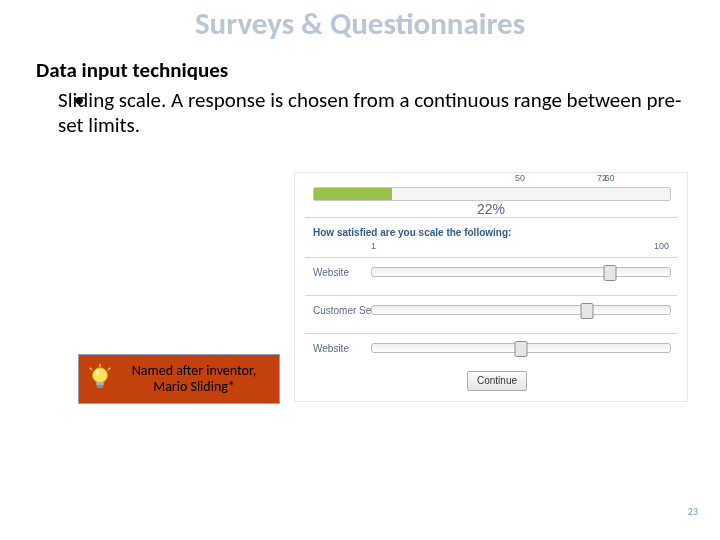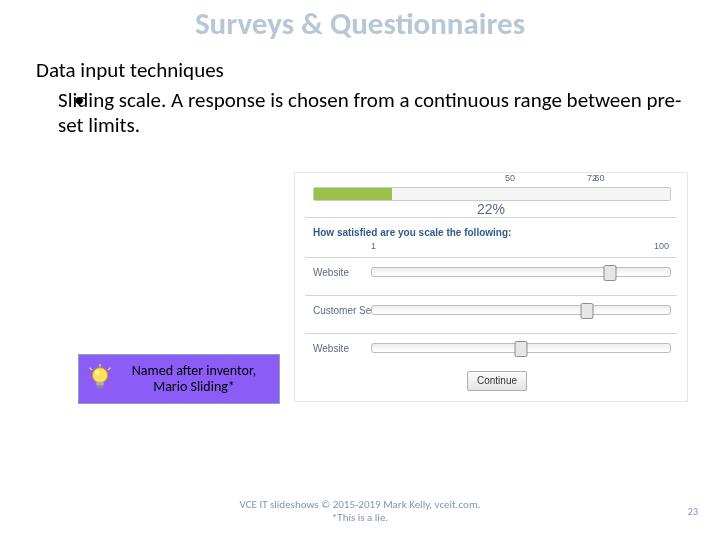--- a/index.html
+++ b/index.html
@@ -1,34 +1,34 @@
 <!DOCTYPE html>
 <html><head>
 <meta charset="utf-8">
 <style>
   html,body{margin:0;padding:0;width:720px;height:540px;background:#fff;font-family:"Calibri","Segoe UI",sans-serif;color:#000;overflow:hidden}
   .slide{position:relative;width:720px;height:540px}
   .title{position:absolute;top:6px;left:0;width:720px;text-align:center;font-size:31px;font-weight:600;color:#b9c6d6;line-height:1.1}
   .body{position:absolute;top:58px;left:36px;width:650px;font-size:21px;line-height:1.22}
-  .sub{font-weight:400}
+  .sub{font-weight:700}
   .bullet{margin-top:4px;padding-left:22px}
   .bullet .dot{position:absolute;left:38px}
   .survey{position:absolute;top:172px;left:294px;width:392px;height:228px;border:1px solid #e6e6e6;background:#fff;font-family:Verdana,Geneva,sans-serif}
   .progress-rail{position:absolute;top:14px;left:18px;width:356px;height:12px;border:1px solid #c9c9c9;border-radius:2px;background:#f5f5f5}
   .progress-fill{position:absolute;top:0;left:0;height:100%;background:#9ac24a}
   .progress-label{position:absolute;top:28px;left:18px;width:356px;text-align:center;font-size:14px;color:#5a6a85}
   .hr{position:absolute;left:10px;right:10px;border-top:1px solid #d5d5d5}
   .q{position:absolute;left:18px;font-size:10px;font-weight:700;color:#2f5c8a}
   .scale-end{position:absolute;font-size:9px;color:#5a6a85}
   .rowlab{position:absolute;left:18px;font-size:10px;color:#5a6a85}
   .track{position:absolute;left:76px;width:298px;height:8px;border:1px solid #bcbcbc;border-radius:3px;background:linear-gradient(#eeeeee,#ffffff)}
   .thumb{position:absolute;top:-3px;width:11px;height:14px;background:#e6e6e6;border:1px solid #8b8b8b;border-radius:2px;transform:translateX(-50%)}
-  .val{position:absolute;width:30px;font-size:9px;color:#5a6a85;transform:translateX(-50%)}
+  .val{position:absolute;width:30px;text-align:center;font-size:9px;color:#5a6a85;transform:translateX(-50%)}
   .continue{position:absolute;left:172px;bottom:10px;width:58px;height:18px;font-size:10px;color:#333;background:linear-gradient(#fdfdfd,#e4e4e4);border:1px solid #adadad;border-radius:2px;text-align:center;line-height:18px}
-  .callout{position:absolute;top:354px;left:78px;width:200px;height:48px;border:1px solid #8aa2bd;background:#8b5cf6;display:flex;align-items:center}
+  .callout{position:absolute;top:354px;left:78px;width:200px;height:48px;border:1px solid #8aa2bd;background:#c2410c;display:flex;align-items:center}
   .bulb{width:30px;height:30px;margin-left:6px;flex:0 0 30px}
   .ctext{flex:1;font-size:14px;line-height:1.15;text-align:center;padding-right:6px}
   .foot{position:absolute;bottom:16px;left:0;width:720px;text-align:center;font-size:11px;color:#7a97b5;line-height:1.2}
   .pageno{position:absolute;bottom:22px;right:22px;font-size:10px;color:#7a97b5}
 </style>
 </head>
 <body>
 
 <div class="slide">
 
@@ -88,18 +88,14 @@
           <line x1="5" y1="4" x2="7.5" y2="6.5"></line>
           <line x1="27" y1="4" x2="24.5" y2="6.5"></line>
       </g>
     </svg>
     <div class="ctext">
       <span>Named after inventor,</span><br>
       <span>Mario Sliding*</span>
     </div>
   </div>
 
-  <div class="foot">
-    <span>VCE IT slideshows © 2015-2019 Mark Kelly, vceit.com.</span><br>
-    <span>*This is a lie.</span>
-  </div>
   <div class="pageno">23</div>
 </div>
 
 </body></html>

